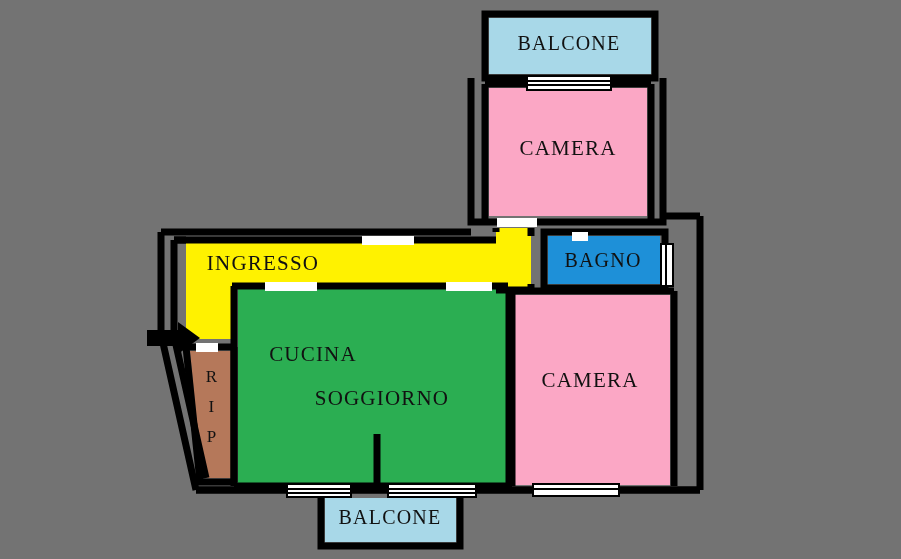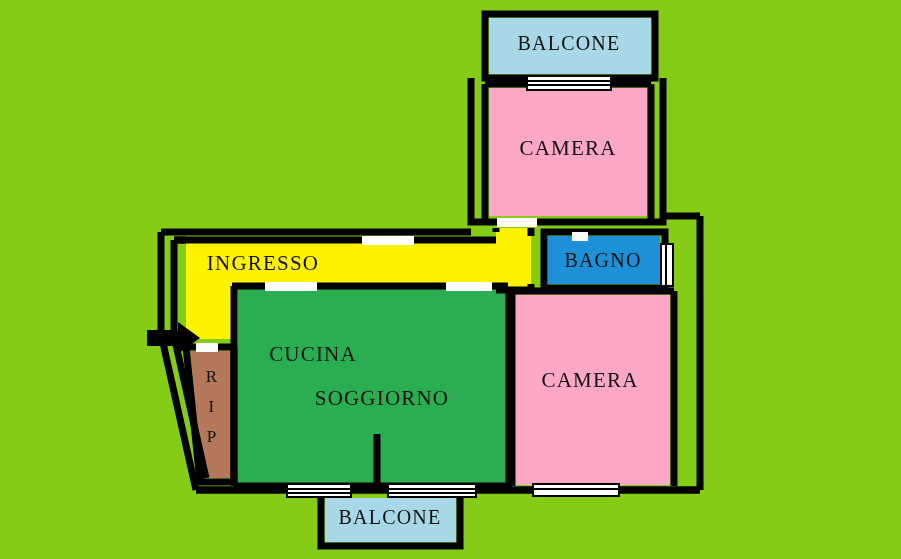--- a/index.html
+++ b/index.html
@@ -10,21 +10,21 @@
   body {
     width: 901px;
     height: 559px;
     font-family: "Liberation Serif", "DejaVu Serif", serif;
     overflow: hidden;
   }
   #floorplan-root {
     position: relative;
     width: 901px;
     height: 559px;
-    background: #84cc16;
+    background: #737373;
   }
   svg#plan-svg {
     display: block;
     width: 901px;
     height: 559px;
   }
   .room-label {
     font-family: "Liberation Serif", "DejaVu Serif", serif;
     fill: #111111;
     letter-spacing: 1.2px;

